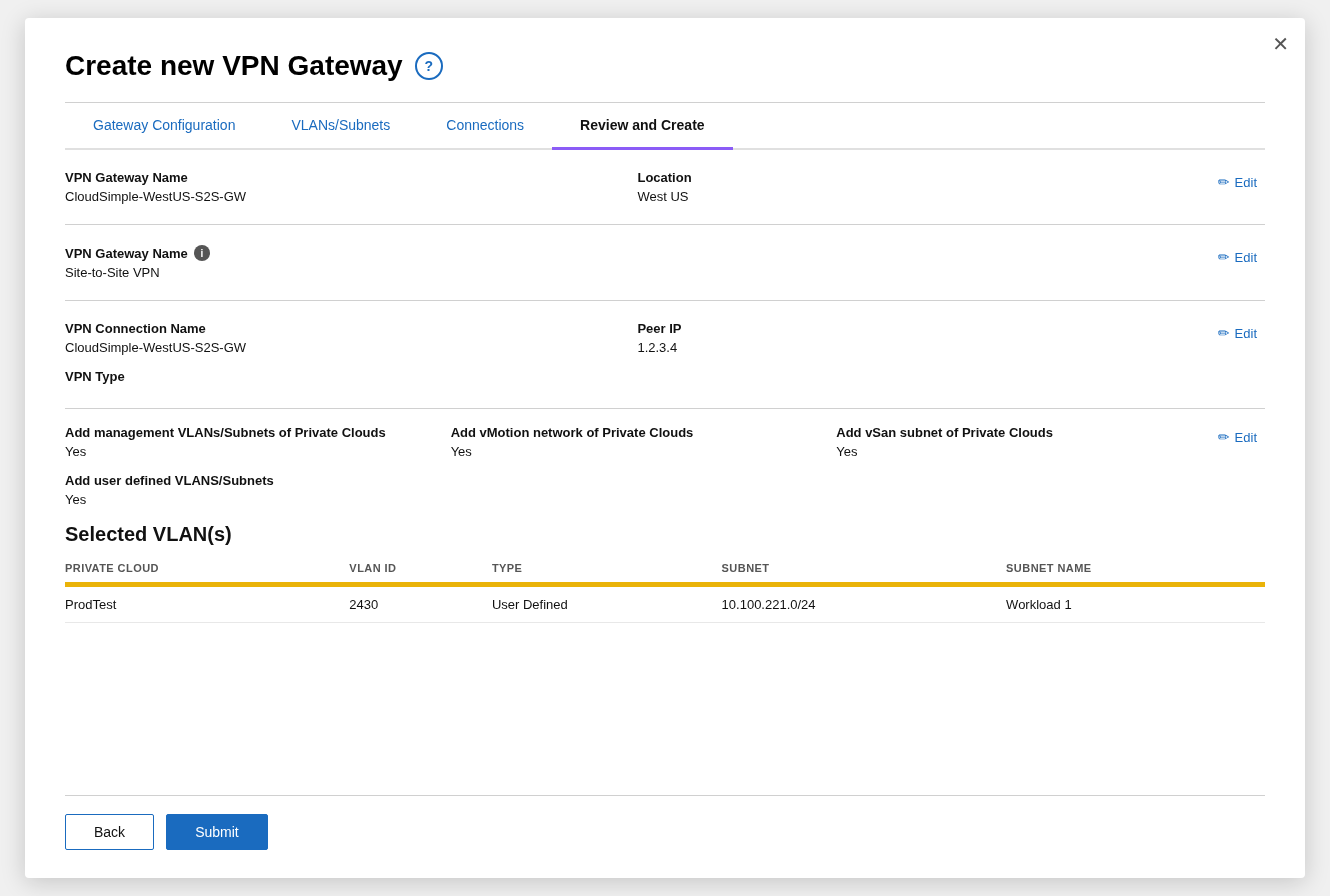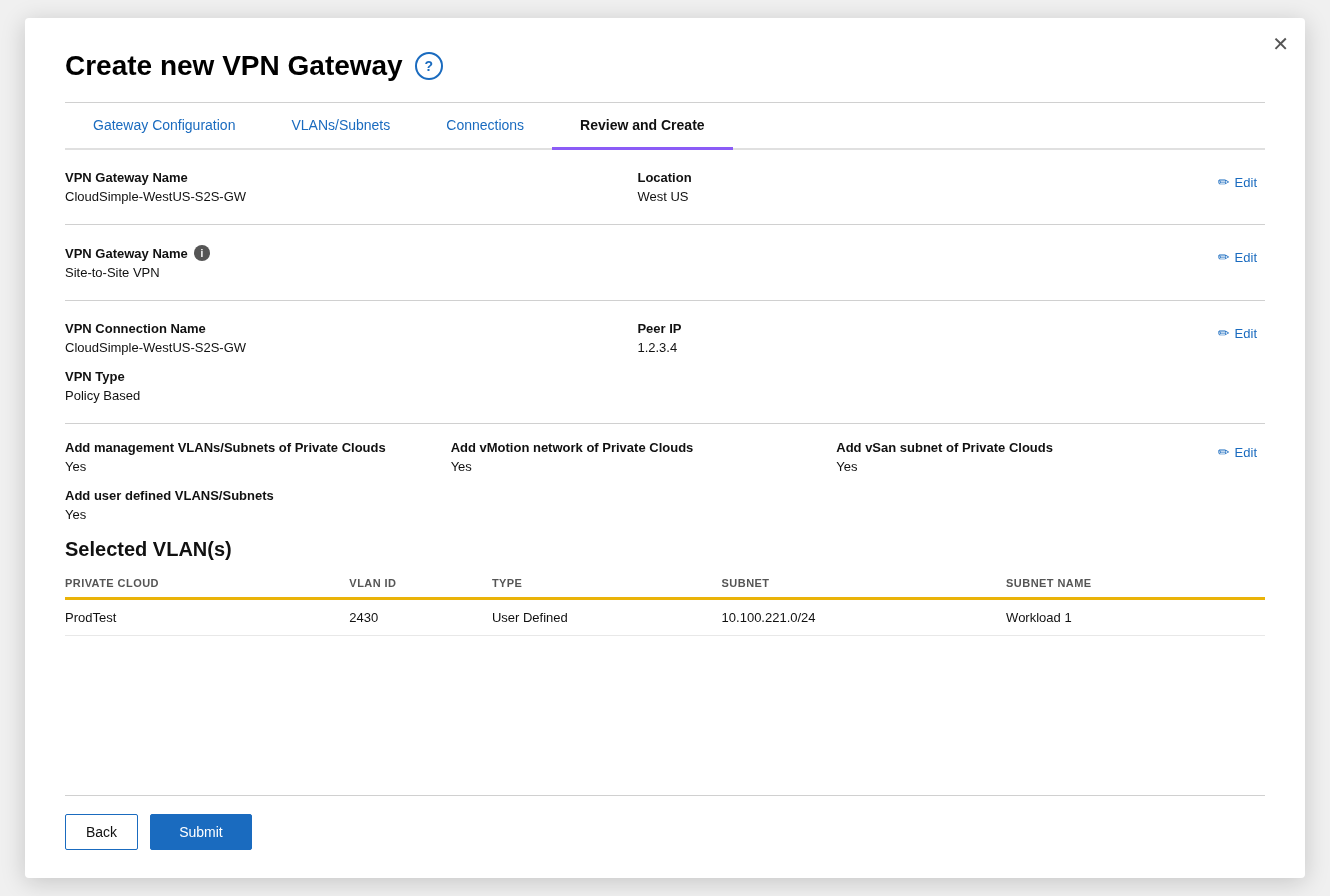--- a/index.html
+++ b/index.html
@@ -168,38 +168,38 @@
       border-collapse: collapse;
       font-size: 13px;
     }
     .vlan-table th {
       font-size: 11px;
       font-weight: 700;
       color: #555;
       text-transform: uppercase;
       letter-spacing: 0.04em;
       padding: 6px 0 8px 0;
-      border-bottom: 3px solid #eab308;
+      border-bottom: 5px solid #eab308;
       text-align: left;
     }
     .vlan-table td {
       padding: 10px 0;
       border-bottom: 1px solid #e8e8e8;
       color: #111;
       margin-left: 15px;
     }
     .footer {
       display: flex;
       gap: 12px;
       padding-top: 18px;
       border-top: 1px solid #d0d0d0;
       margin-top: 8px;
     }
     .btn-back {
-      padding: 9px 20px;
+      padding: 9px 28px;
       border: 1.5px solid #1a6bbf;
       background: #fff;
       color: #111;
       font-size: 14px;
       cursor: pointer;
       border-radius: 2px;
       font-weight: 400;
     }
     .btn-submit {
       padding: 1px 28px;
@@ -285,21 +285,20 @@
               <div class="field-label">VPN Connection Name</div>
               <div class="field-value">CloudSimple-WestUS-S2S-GW</div>
             </div>
             <div class="field-group">
               <div class="field-label">Peer IP</div>
               <div class="field-value">1.2.3.4</div>
             </div>
           </div>
           <div style="margin-top:14px;">
             <div class="field-label">VPN Type</div>
-            <div class="field-value">Policy Based</div>
           </div>
         </div>
         <button class="edit-btn">
           <span class="edit-icon">✏</span>
           <span>Edit</span>
         </button>
       </div>
     </div>
 
     <div class="section section-vlans">

